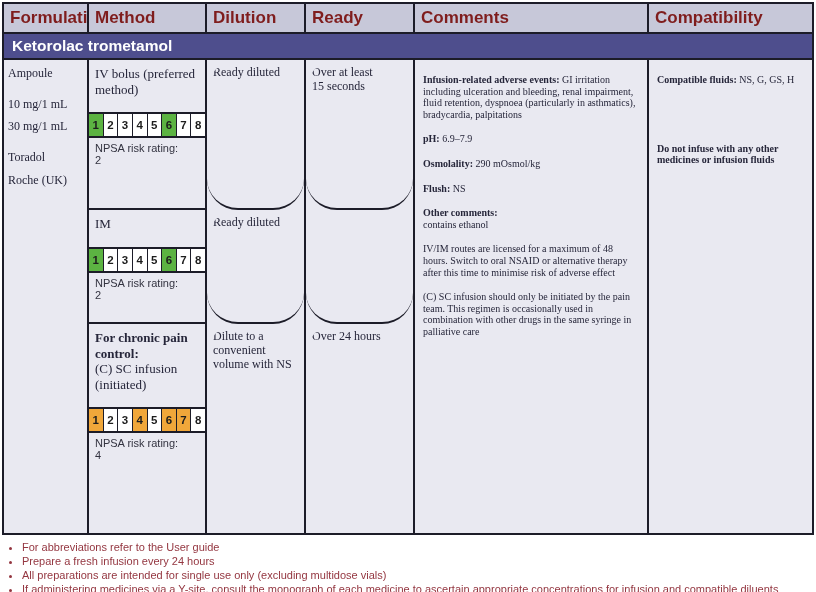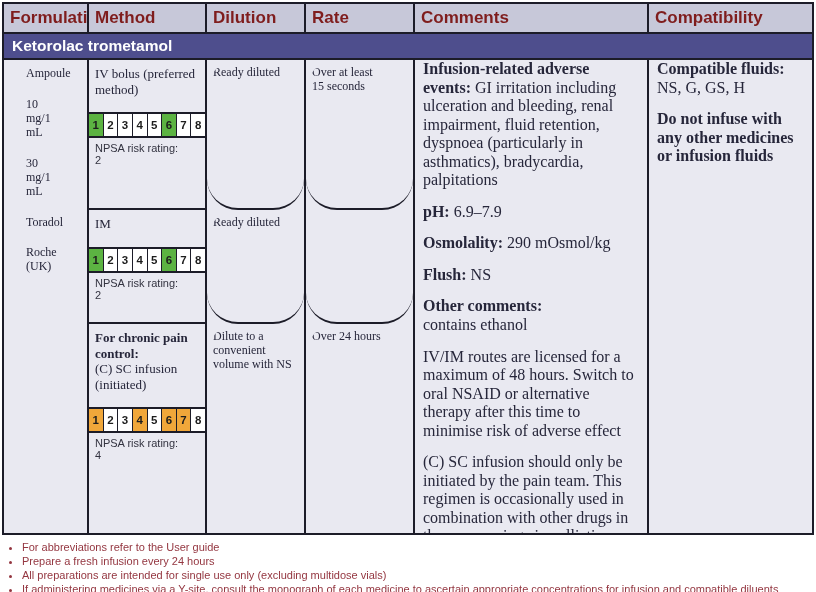--- a/index.html
+++ b/index.html
@@ -33,27 +33,27 @@
   
   .title-bar {
     height:26px; background:#4e4e8d; color:#ffffff;
     font-family:"Liberation Sans", sans-serif; font-weight:bold; font-size:15.5px;
     display:flex; align-items:center; padding:0 8px;
     border-bottom:2px solid #1c1c28;
   }
   
   .body-row { display:flex; flex:1; min-height:0; }
   .col { border-right:2px solid #1c1c28; overflow:hidden; display:flex; flex-direction:column; }
-  .col:last-child { border-right:none; }
+  .col:last-child { border-right:none;gap:44px; }
   .serif-text { font-size:12px; line-height:1.16; }
   .pad { padding:6px;border-radius:31px; }
   .b { font-weight:bold; }
   
-  .formulation-cell .line { padding:0 22px; font-size:12px; line-height:1.18; }
-  .mt-sm { margin-top:16px; } .mt-gap { margin-top:17px; }
+  .formulation-cell .line { padding:0 4px; font-size:12px; line-height:1.18; }
+  .mt-sm { margin-top:8px; } .mt-gap { margin-top:17px; }
   .formulation-cell { padding-top:6px; }
   
   .sub-row-1 { height:150px; border-bottom:2px solid #1c1c28; }
   .sub-row-2 { height:114px; border-bottom:2px solid #1c1c28; }
   .sub-row-3 { flex:1; }
   .sub-row { overflow:hidden; }
   .method-text { padding:6px 6px 0 6px; font-size:13px; line-height:1.2; }
   
   .npsa-strip {
     margin-top:15px; height:26px; display:flex;
@@ -64,42 +64,42 @@
     flex:1; display:flex; align-items:center; justify-content:center;
     font-family:"Liberation Sans", sans-serif; font-weight:bold; font-size:11.5px; color:#1d1d1d;
     border-right:1px solid #1c1c28;
   }
   .npsa-cell:last-child { border-right:none; }
   .npsa-label {
     padding:4px 22px 0 6px;
     font-family:"Liberation Sans", sans-serif; font-size:11px; color:#333340;
   }
   
-  .comments-cell, .compat-cell { padding:0 8px; font-size:16px; line-height:1.16; }
+  .comments-cell, .compat-cell { padding:14px 8px; font-size:10px; line-height:1.16; }
   .comments-cell p, .compat-cell p { margin:0 0 13px 0; }
   
   .footnotes {
     position:absolute; left:6px; top:540px; width:804px;
     list-style:disc; padding-left:16px;
     font-family:"Liberation Sans", sans-serif; font-size:11px; line-height:14px;
     color:#943640;
   }
   .footnotes li::marker { color:#943640; }
 </style>
 </head>
 <body>
 
 <div class="page">
   <div class="doc-table">
 
     <div class="header-row">
       <div class="header-cell w-form">Formulation</div>
       <div class="header-cell w-method">Method</div>
       <div class="header-cell w-dil">Dilution</div>
-      <div class="header-cell w-rate">Rate</div>
+      <div class="header-cell w-rate">Ready</div>
       <div class="header-cell w-comm">Comments</div>
       <div class="header-cell w-compat">Compatibility</div>
     </div>
 
     <div class="title-bar">
       <span>Ketorolac trometamol</span>
     </div>
 
     <div class="body-row">
 

